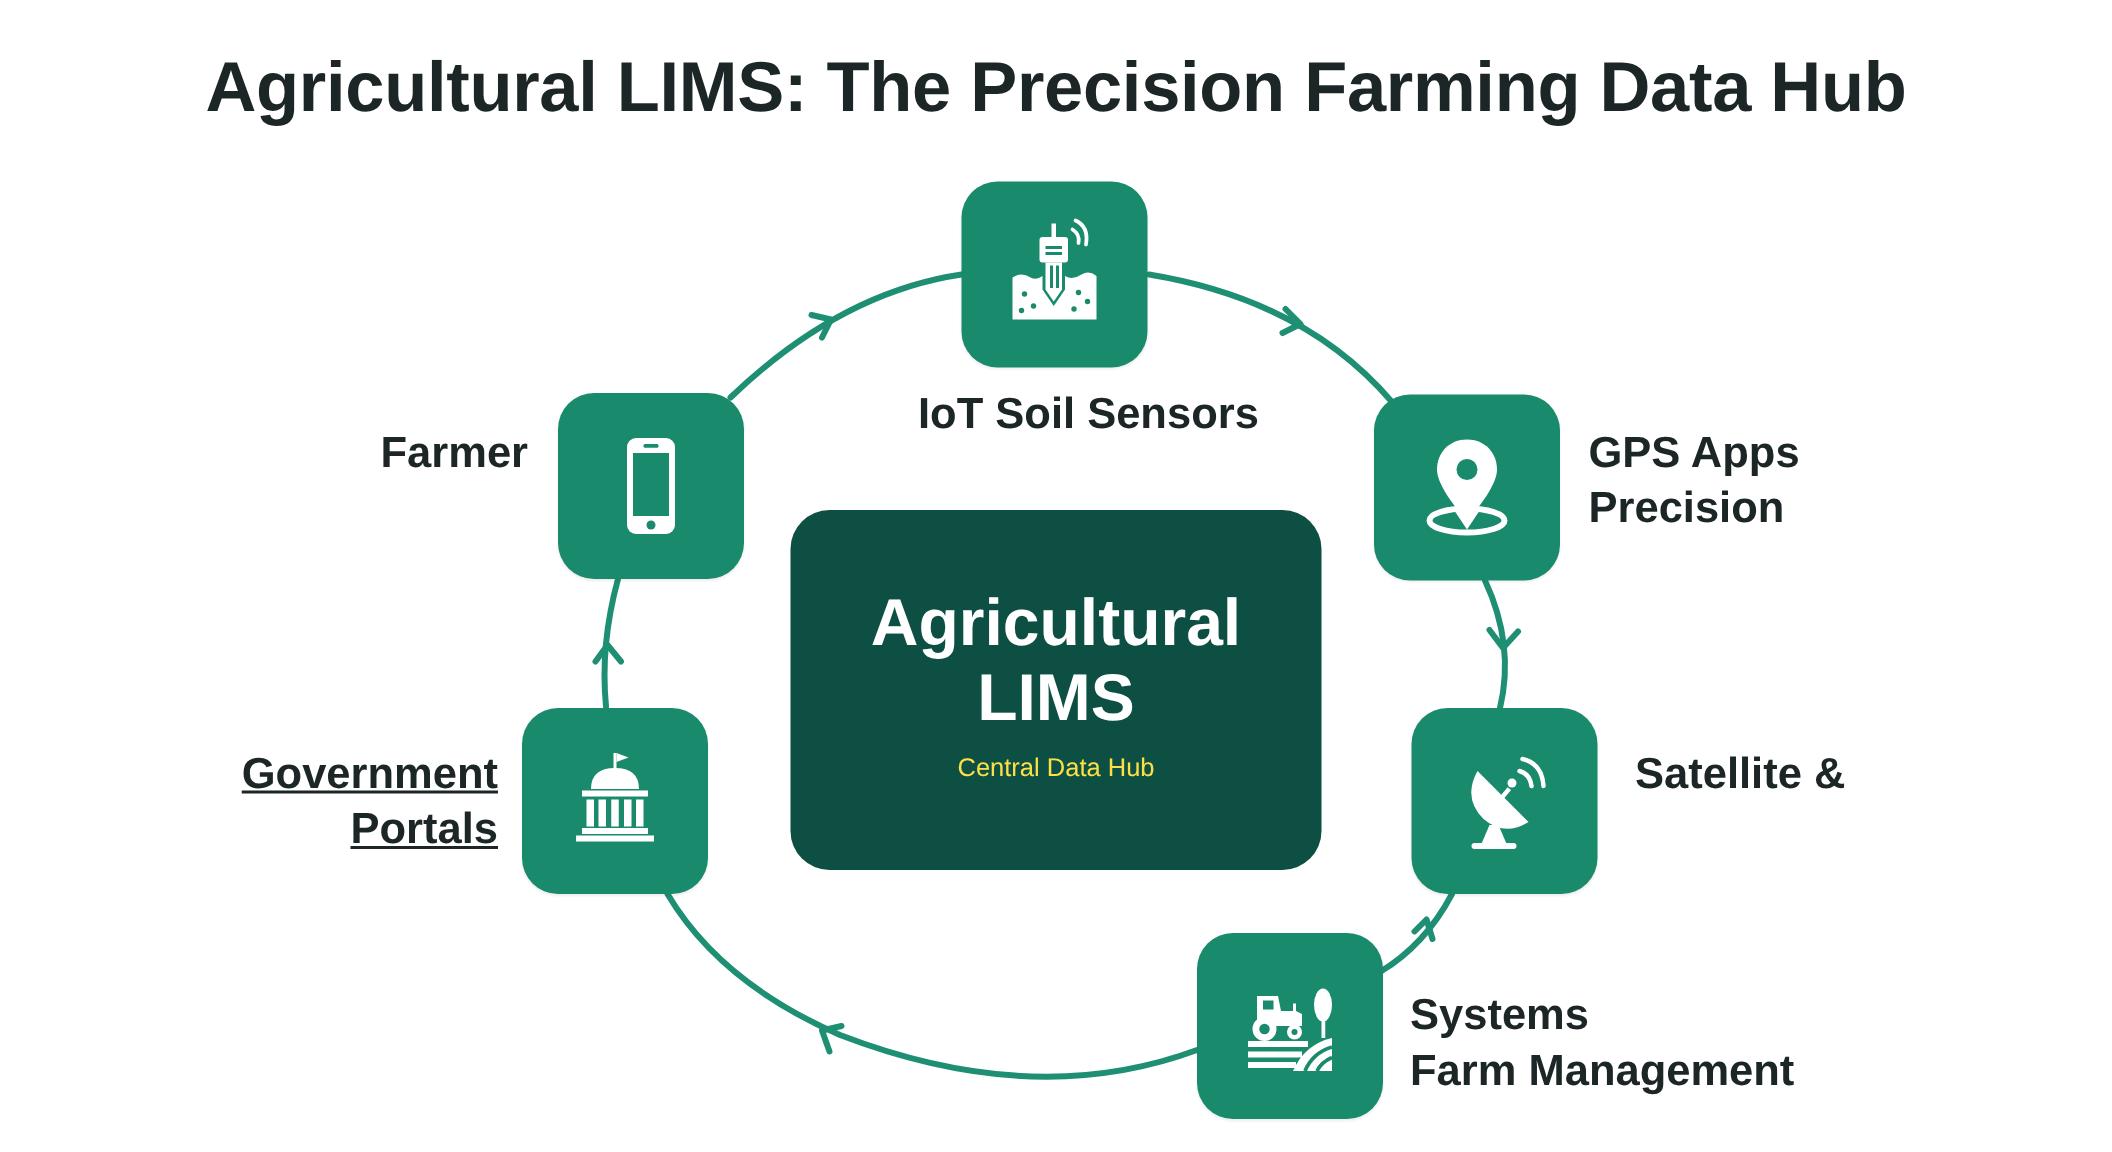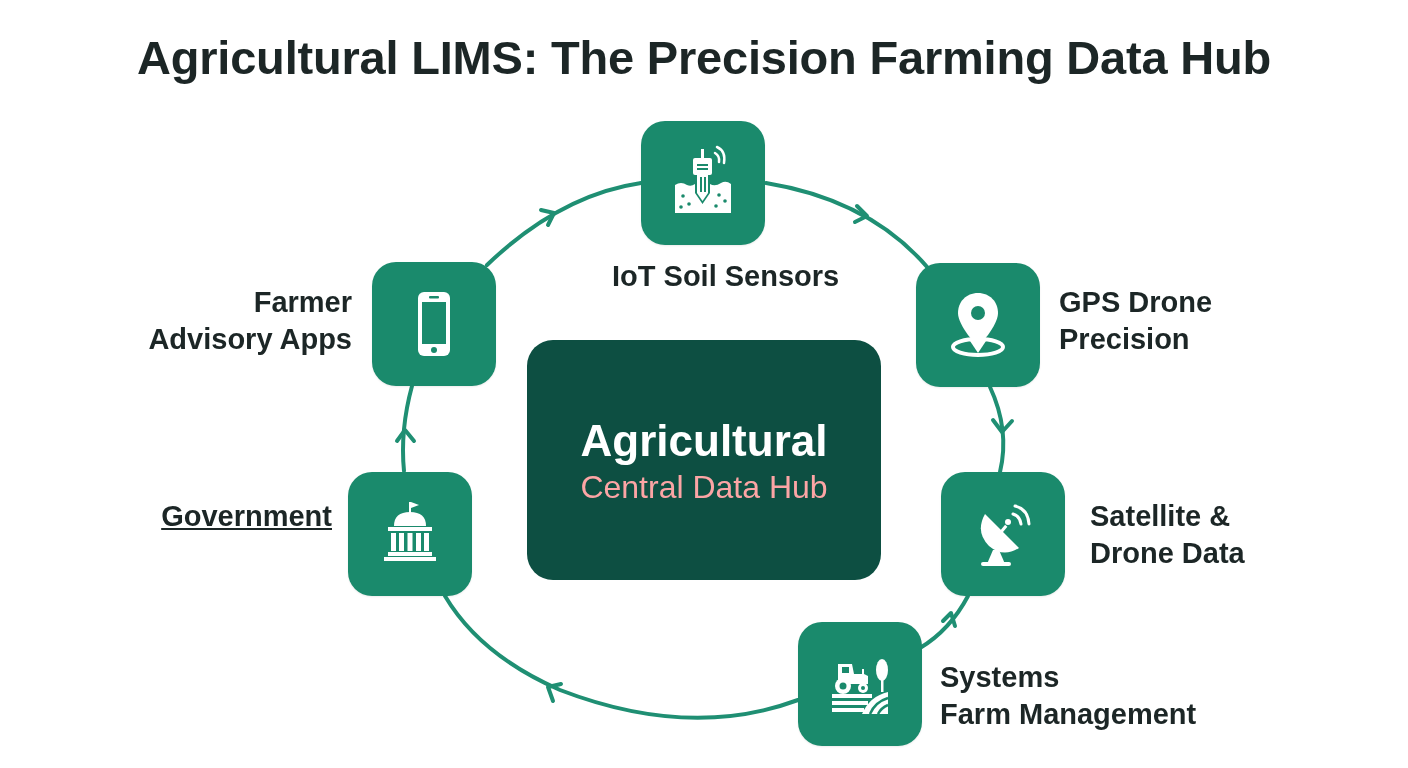--- a/index.html
+++ b/index.html
@@ -27,21 +27,21 @@
     color: #1c2626;
   }
   .label.right { text-align: right; }
   .hub {
     position: absolute; left: 527px; top: 340px; width: 354px; height: 240px;
     background: #0d4f42; border-radius: 26px;
     display: flex; flex-direction: column; align-items: center; justify-content: center;
     color: #fff; text-align: center;
   }
   .hub .h1 { font-weight: 700; font-size: 44px; line-height: 50px; }
-  .hub .h2 { font-size: 32px; line-height: 34px; margin-top: 4px; color: #fca5a5; }
+  .hub .h2 { font-size: 17px; line-height: 34px; margin-top: 4px; color: #fde047; }
 </style>
 </head>
 <body>
 
 <div class="title">Agricultural LIMS: The Precision Farming Data Hub</div>
 
 <svg class="ring" width="1408" height="768" viewBox="0 0 1408 768">
   <g fill="none" stroke="#1f8f73" stroke-width="4" stroke-linecap="round">
 
     <path d="M487 265 Q560 195 641 183"></path>
@@ -99,40 +99,39 @@
 
 <div class="node" style="left:916px; top:263px;">
   <svg viewBox="0 0 84 84">
     <path d="M42 10 C30 10 22 19 22 30 C22 43 42 64 42 64 C42 64 62 43 62 30 C62 19 54 10 42 10 Z" fill="#fff"></path>
     <circle cx="42" cy="30" r="7" fill="#1a8a6c"></circle>
     <ellipse cx="42" cy="64" rx="25" ry="8" fill="none" stroke="#fff" stroke-width="4"></ellipse>
     <path d="M34 58 L42 70 L50 58 Z" fill="#fff"></path>
   </svg>
 </div>
 <div class="label" style="left:1059px; top:284px;">
-  <div>GPS Drone</div>
+  <div>GPS Apps</div>
   <div>Precision</div>
 </div>
 
 <div class="node" style="left:941px; top:472px;">
   <svg viewBox="0 0 84 84">
     <path d="M24 22 Q14 40 28 54 Q42 66 58 56 Z" fill="#fff"></path>
     <rect x="40" y="32" width="3" height="12" transform="rotate(40 41 38)" fill="#fff"></rect>
     <circle cx="47" cy="30" r="3" fill="#fff"></circle>
     <path d="M32 58 L26 72 L44 72 L38 58 Z" fill="#fff"></path>
     <rect x="20" y="70" width="30" height="4" rx="2" fill="#fff"></rect>
     <g fill="none" stroke="#fff" stroke-width="3" stroke-linecap="round">
       <path d="M52 22 Q59 24 60 32"></path>
       <path d="M54 14 Q67 17 68 32"></path>
     </g>
   </svg>
 </div>
 <div class="label" style="left:1090px; top:498px;">
   <div>Satellite &amp;</div>
-  <div>Drone Data</div>
 </div>
 
 <div class="node" style="left:798px; top:622px;">
   <svg viewBox="0 0 84 84">
     <g fill="#fff">
       <path d="M20 22 L34 22 L36 32 L44 32 L44 27 L46 27 L46 32 L50 34 L50 42 L20 42 Z"></path>
       <circle cx="25" cy="44" r="8"></circle>
       <circle cx="45" cy="46" r="5"></circle>
       <ellipse cx="64" cy="28" rx="6" ry="11"></ellipse>
       <rect x="63" y="36" width="2.5" height="14"></rect>
@@ -169,31 +168,32 @@
       <rect x="39.5" y="41" width="5" height="18"></rect>
       <rect x="48" y="41" width="5" height="18"></rect>
       <rect x="56" y="41" width="5" height="18"></rect>
       <rect x="20" y="60" width="44" height="4"></rect>
       <rect x="16" y="65" width="52" height="4"></rect>
     </g>
   </svg>
 </div>
 <div class="label right" style="left:120px; top:498px; width:212px;text-decoration:underline;">
   <div>Government</div>
+  <div>Portals</div>
 </div>
 
 <div class="node" style="left:372px; top:262px;">
   <svg viewBox="0 0 84 84">
     <rect x="26" y="10" width="32" height="64" rx="6" fill="#fff"></rect>
     <rect x="30" y="20" width="24" height="42" fill="#1a8a6c"></rect>
     <rect x="37" y="14" width="10" height="2.5" rx="1" fill="#1a8a6c"></rect>
     <circle cx="42" cy="68" r="3" fill="#1a8a6c"></circle>
   </svg>
 </div>
 <div class="label right" style="left:100px; top:284px; width:252px;">
   <div>Farmer</div>
-  <div>Advisory Apps</div>
 </div>
 
 <div class="hub">
   <div class="h1">Agricultural</div>
+  <div class="h1">LIMS</div>
   <div class="h2">Central Data Hub</div>
 </div>
 
 </body></html>

